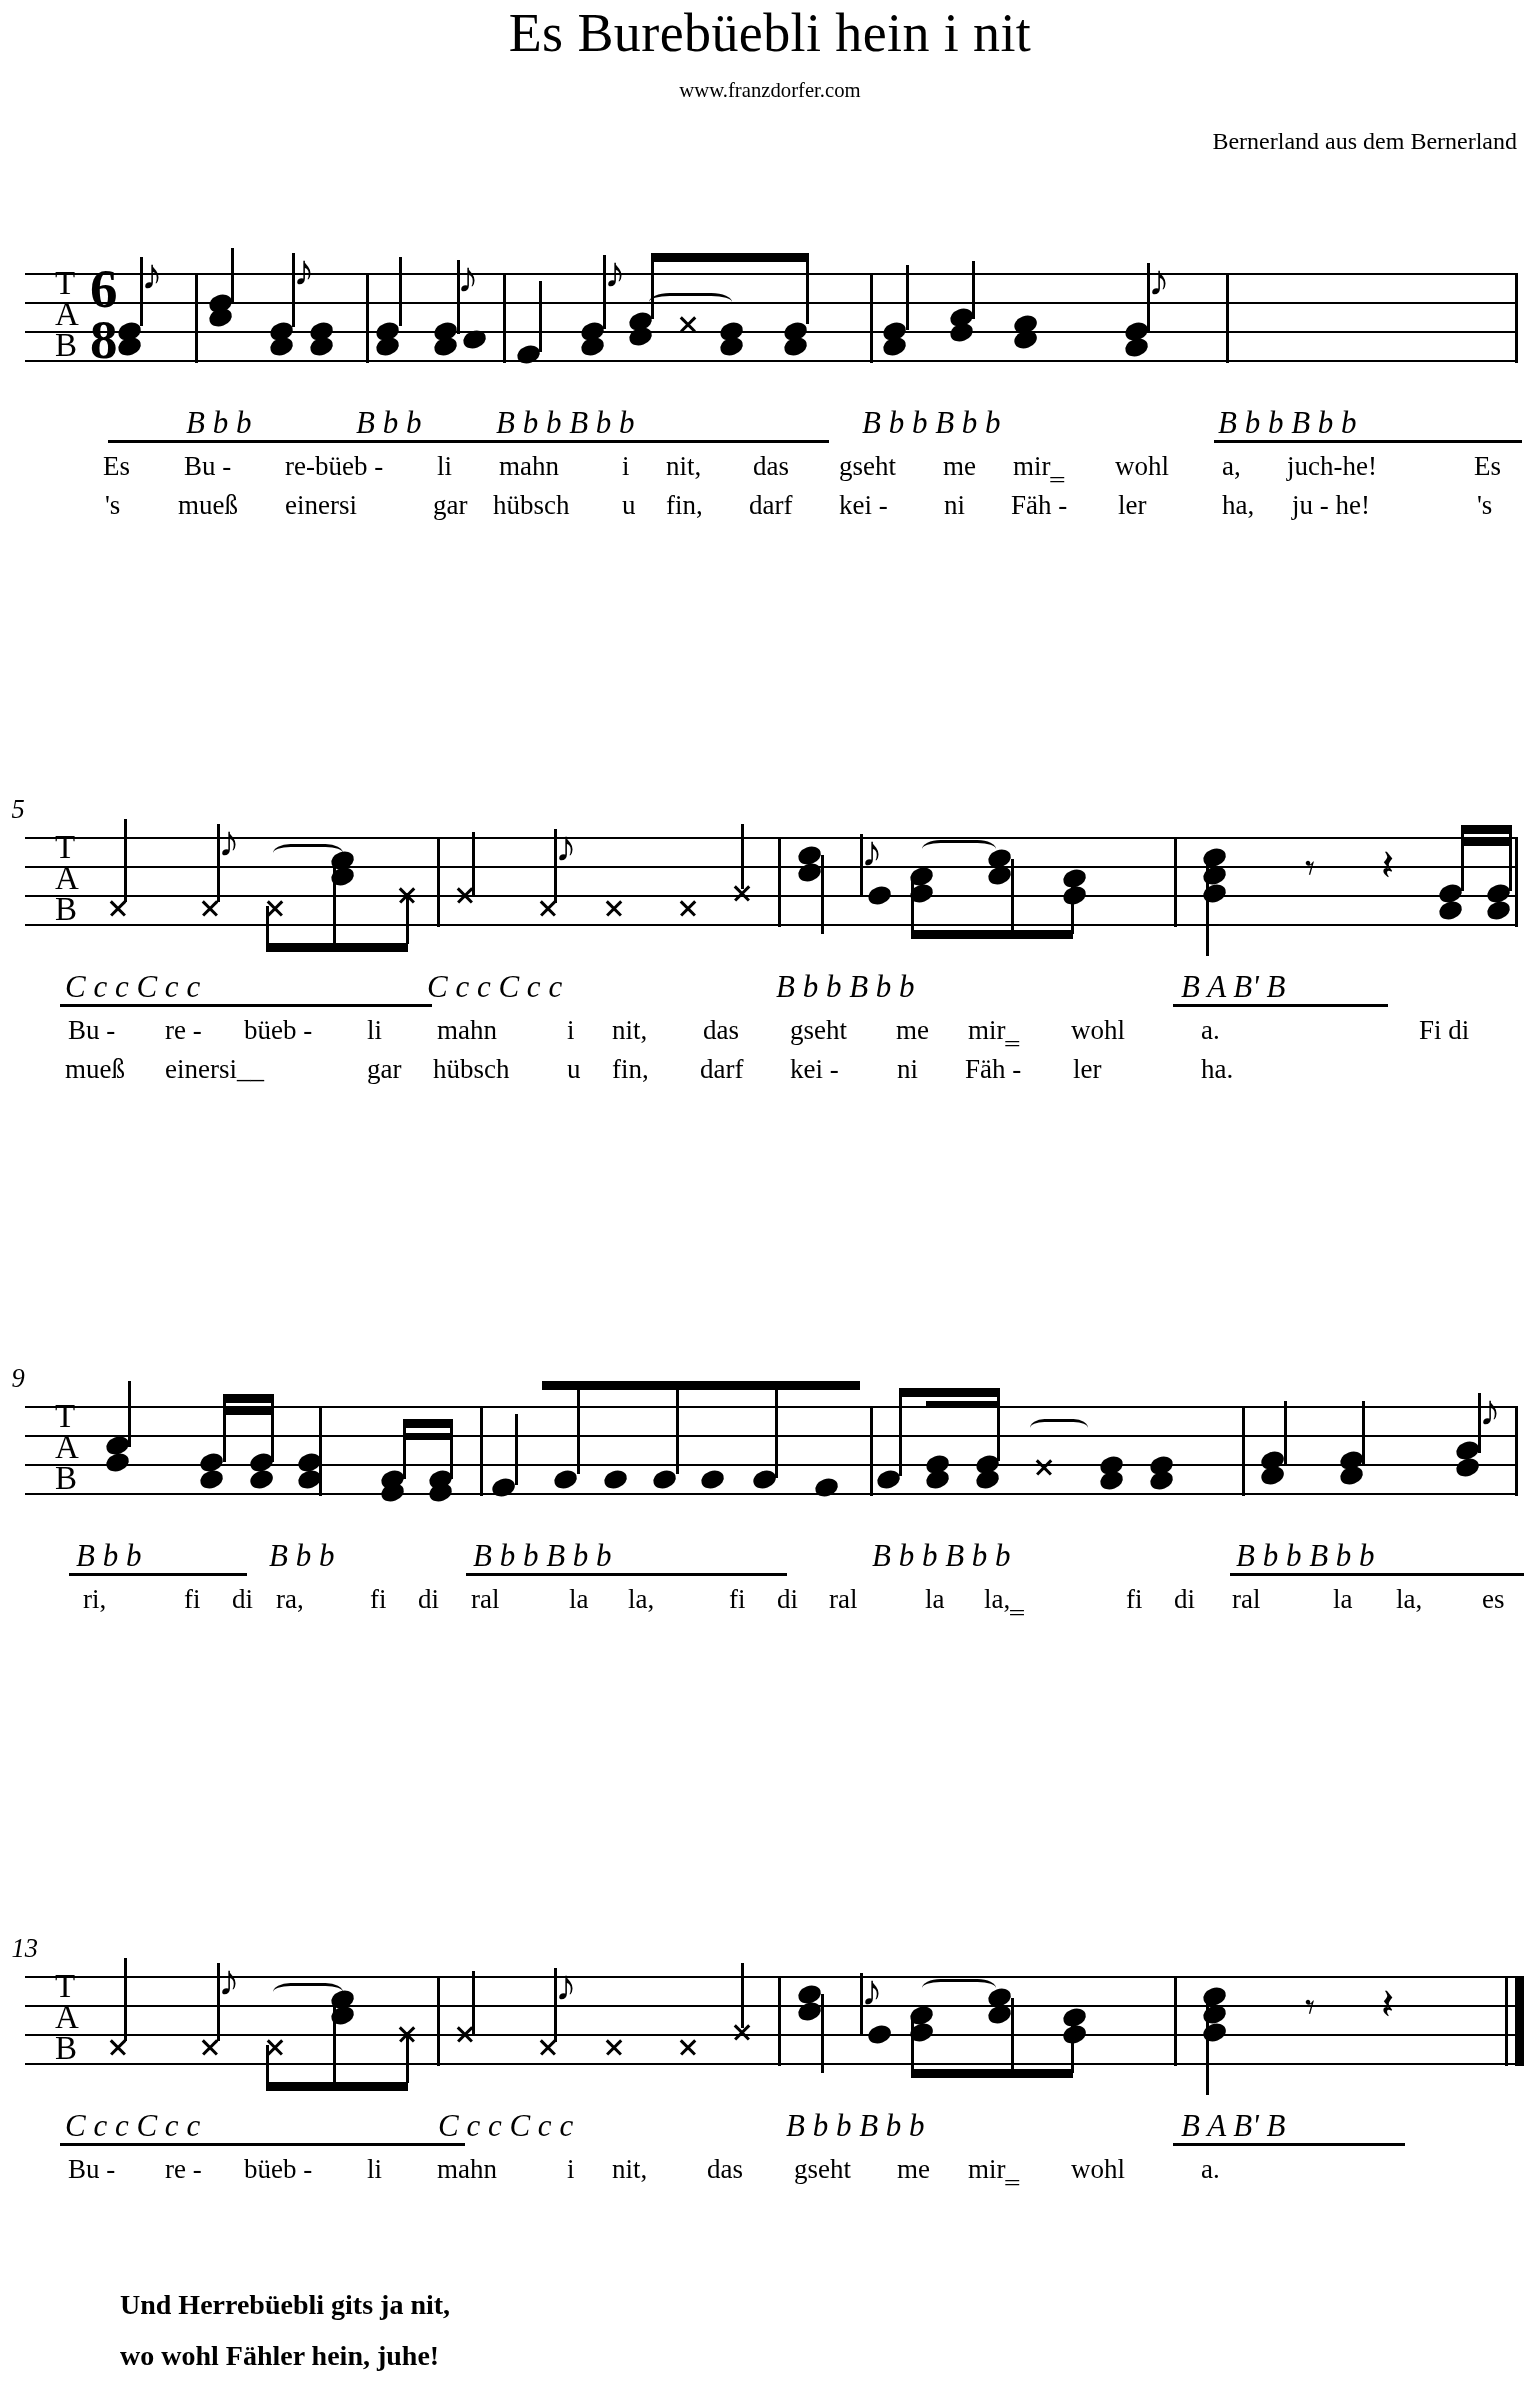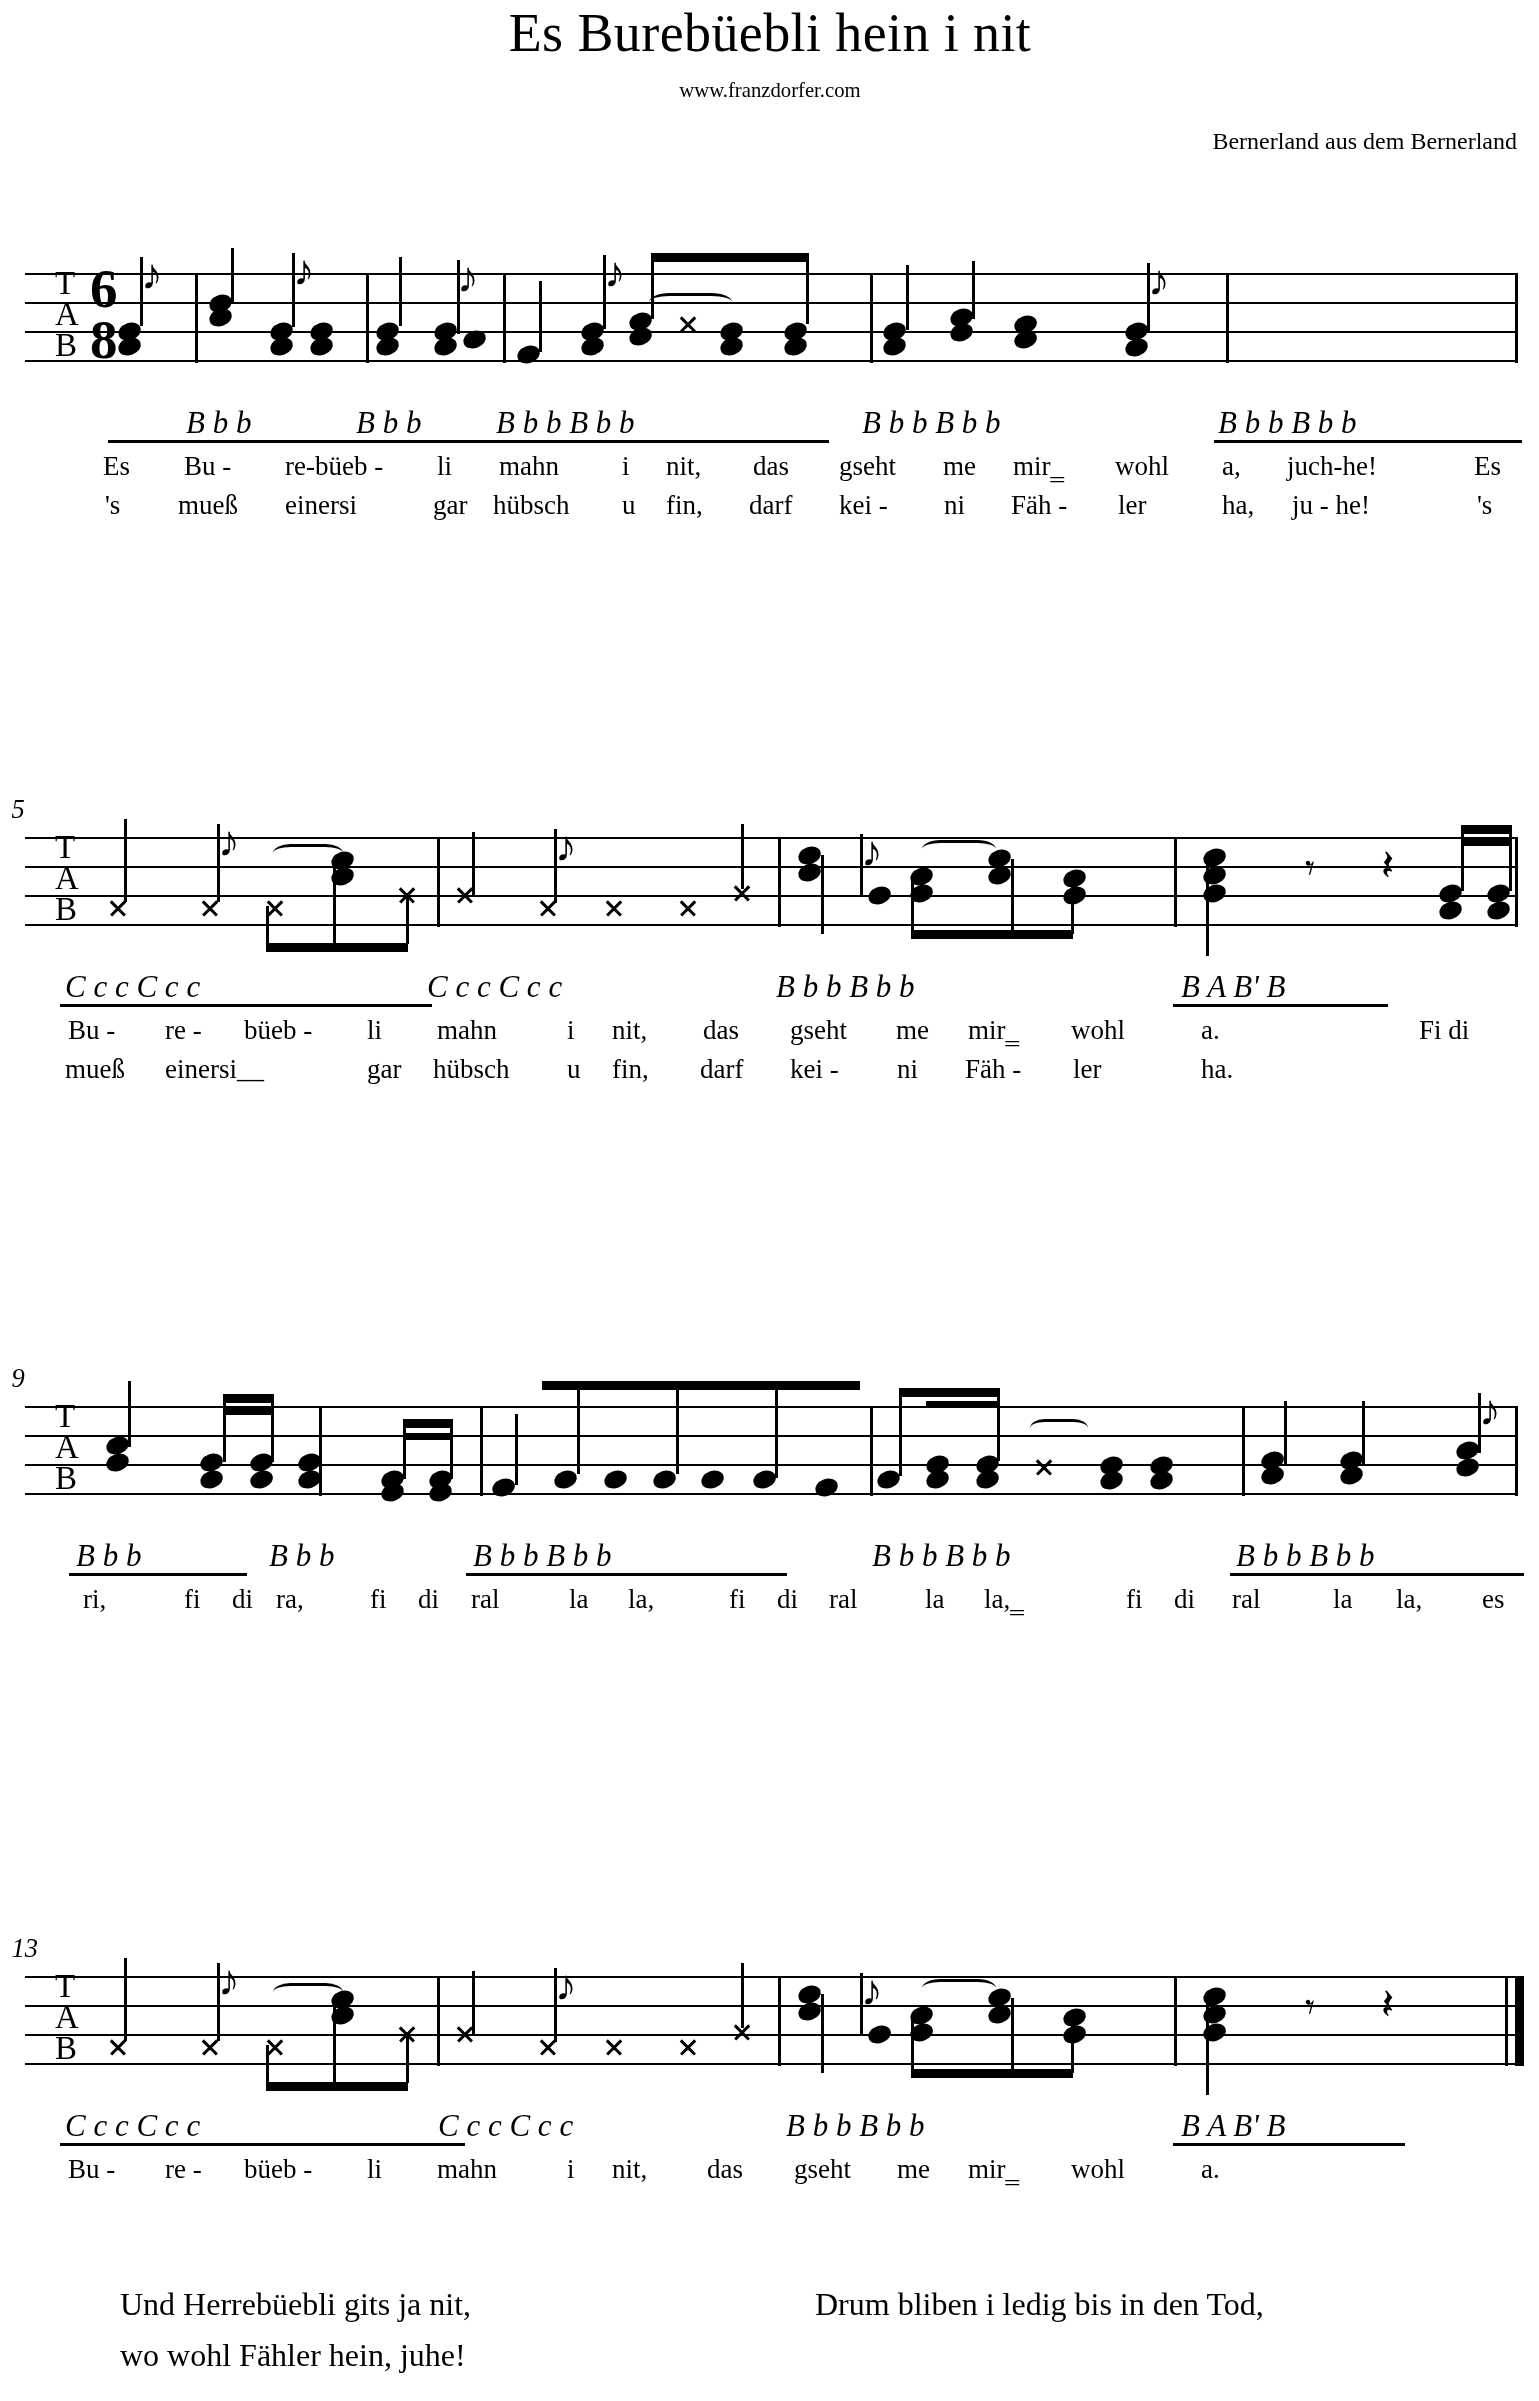--- a/index.html
+++ b/index.html
@@ -86,21 +86,21 @@
             font-family:"Liberation Serif",serif;}
   .cunder{position:absolute;height:3.3px;background:#000;}
 
   
   .lyricline{position:absolute;left:0;width:1540px;height:38px;}
   .lw{position:absolute;font-size:27px;white-space:nowrap;
       font-family:"Liberation Serif",serif;}
 
   
   .verses{position:absolute;left:0;top:2279px;width:1540px;}
-  .vcol{position:absolute;font-size:32px;line-height:51px;white-space:nowrap;}
+  .vcol{position:absolute;font-size:28px;line-height:51px;white-space:nowrap;font-weight:bold;}
   .vcol.left{left:120px;}
   .vcol.right{left:815px;}
 </style>
 </head>
 <body>
 
 <div class="title">Es Burebüebli hein i nit</div>
 <div class="website">www.franzdorfer.com</div>
 <div class="composer">Bernerland aus dem Bernerland</div>
 
@@ -565,16 +565,15 @@
     <div class="lw" style="left:1201px;">a.</div>
   </div>
 </div>
 
 <div class="verses">
   <div class="vcol left">
     <div>Und Herrebüebli gits ja nit,</div>
     <div>wo wohl Fähler hein, juhe!</div>
   </div>
   <div class="vcol right">
-    <div>Drum bliben i ledig bis in den Tod,</div>
   </div>
 </div>
 
 
 </body></html>

